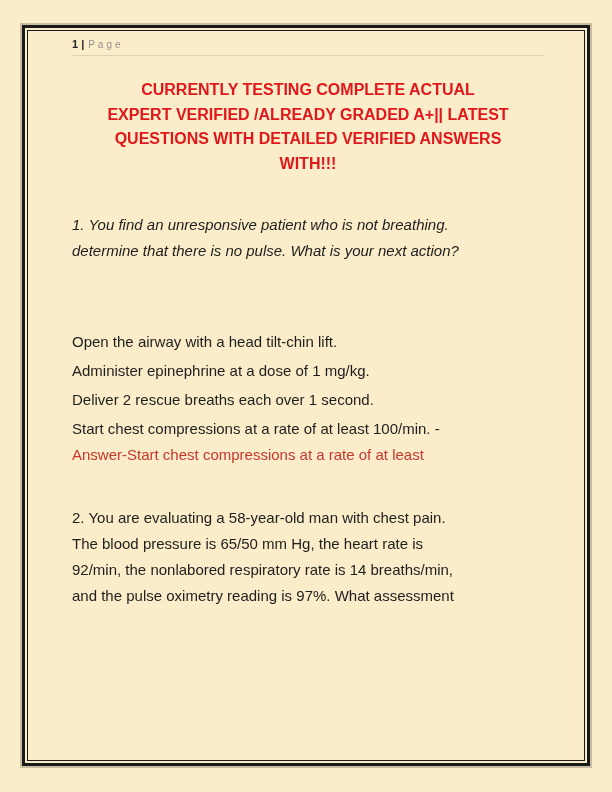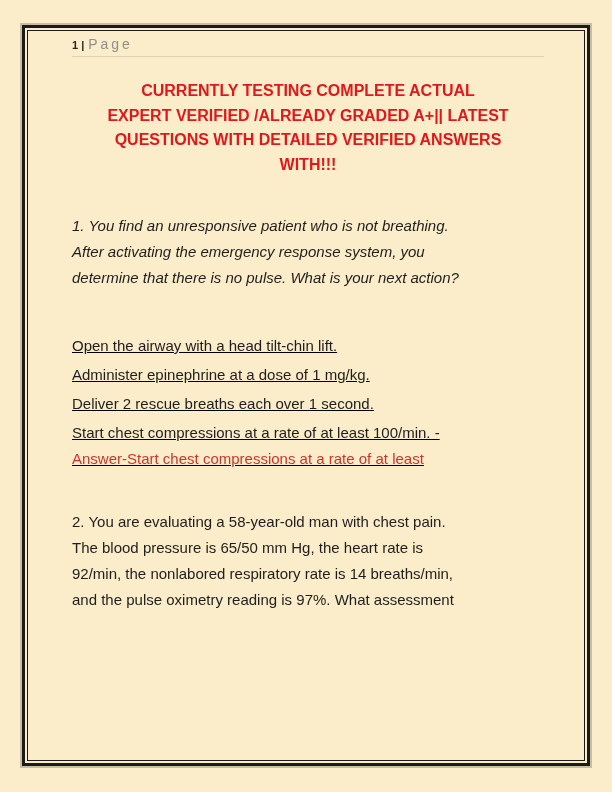--- a/index.html
+++ b/index.html
@@ -48,21 +48,21 @@
   .hdr {
     font-size: 11px;
     line-height: 15px;
     color: var(--body_text, #1e1e1e);
   }
   .hdr-num { font-weight: bold; color: #262626; }
   .hdr-sep { font-weight: bold; color: #262626; margin: 0 4px 0 3px; }
   .hdr-label {
     color: var(--label_gray, #8f8f8f);
     letter-spacing: 3px;
-    font-size: 14px;
+    font-size: 10px;
   }
 
   .hdr-rule {
     margin-top: 3px;
     height: 0;
     border-top: 1px solid var(--rule_color, #ddd3b3);
   }
 
   
   .title {
@@ -77,21 +77,21 @@
 
   
   .para {
     font-size: 15px;
     line-height: 26px;
     color: var(--body_text, #1e1e1e);
   }
   .ln { white-space: nowrap; }
 
   .q1 { margin-top: 36px; font-style: italic; }
-  .opts { margin-top: 42px; text-decoration: underline; }
+  .opts { margin-top: 65px; }
   .opt { margin-bottom: 3px; }
   .red { color: var(--answer_red, #c9362e); }
   .q2 { margin-top: 37px; }
 </style>
 </head>
 <body>
 
 <div class="page">
   <div class="frame">
     <div class="frame-inner">
@@ -104,21 +104,20 @@
 
         <div class="title">
           <div class="title-ln">CURRENTLY TESTING COMPLETE ACTUAL</div>
           <div class="title-ln">EXPERT VERIFIED /ALREADY GRADED A+|| LATEST</div>
           <div class="title-ln">QUESTIONS WITH DETAILED VERIFIED ANSWERS</div>
           <div class="title-ln">WITH!!!</div>
         </div>
 
         <div class="para q1">
           <div class="ln">1. You find an unresponsive patient who is not breathing.</div>
-          <div class="ln">After activating the emergency response system, you</div>
           <div class="ln">determine that there is no pulse. What is your next action?</div>
         </div>
 
         <div class="opts">
           <div class="para opt">
             <div class="ln">Open the airway with a head tilt-chin lift.</div>
           </div>
           <div class="para opt">
             <div class="ln">Administer epinephrine at a dose of 1 mg/kg.</div>
           </div>

